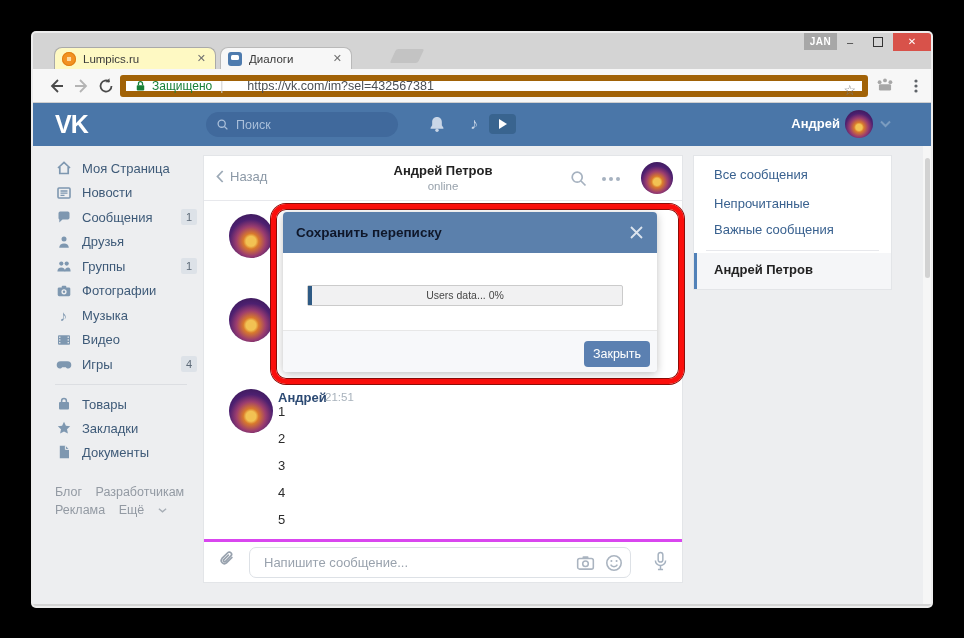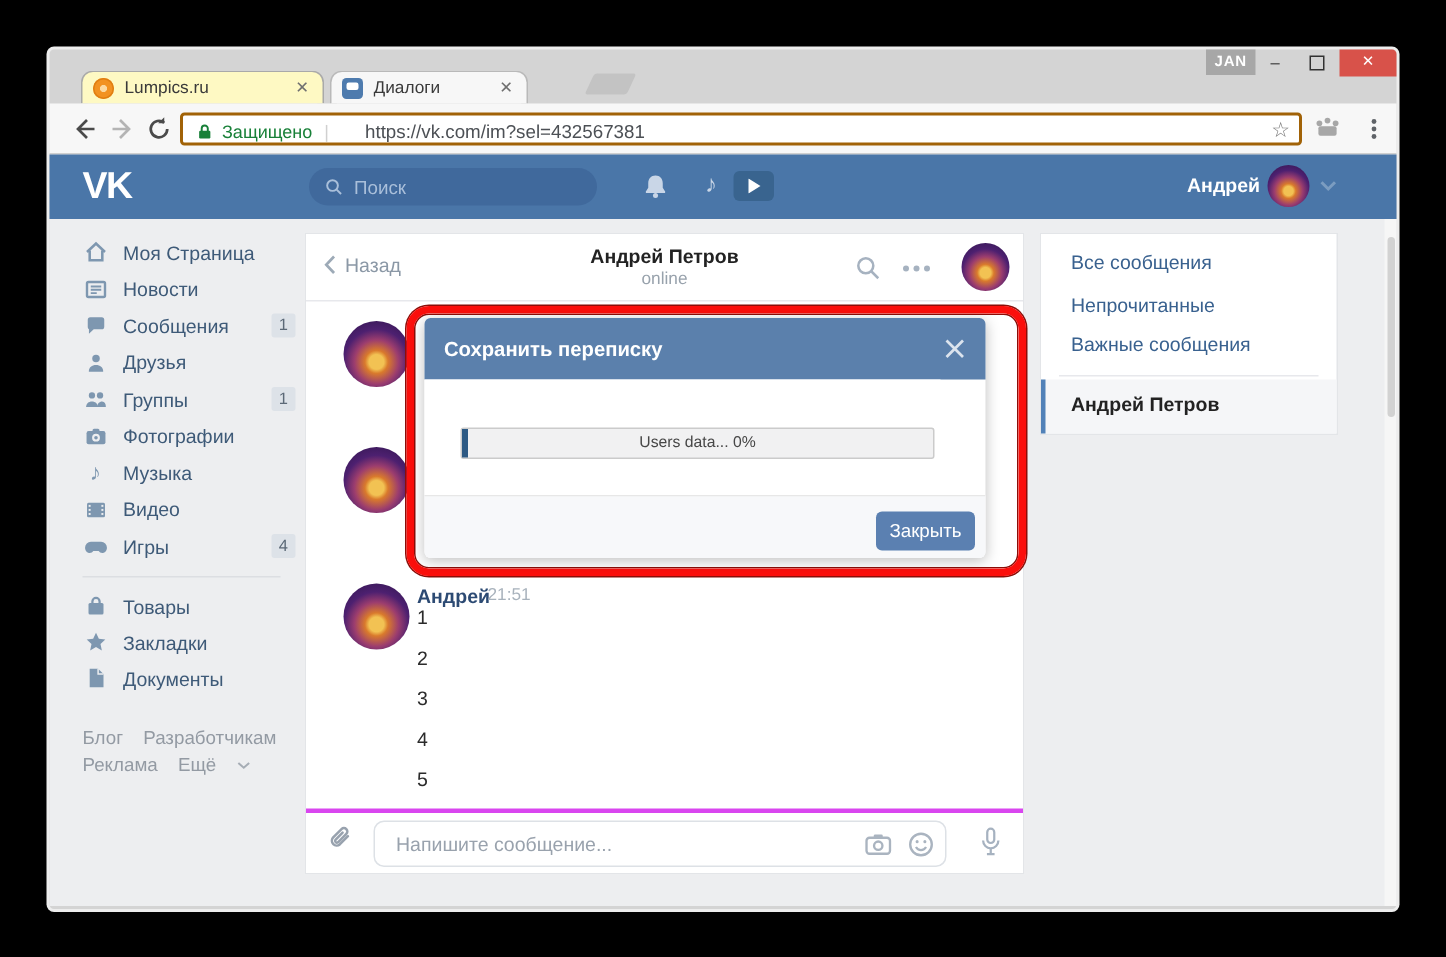--- a/index.html
+++ b/index.html
@@ -23,22 +23,22 @@
   #tab2{left:187px;width:132px;background:#f7f7f7;border:1px solid #b9b9b9;border-bottom:none;z-index:2;}
   .tab .t-title{font-size:11.5px;color:#3a3a3a;margin-left:7px;flex:1;white-space:nowrap;overflow:hidden;}
   .tclose{font-size:11px;color:#707070;padding:0 2px;}
   .fav-lum{width:14px;height:14px;border-radius:50%;background:radial-gradient(circle at 50% 50%, #fcd9a0 0 22%, #f29222 26% 100%);box-shadow:inset 0 0 0 1px #e07f12;}
   .fav-dlg{width:14px;height:14px;border-radius:3px;background:#4e7bae;position:relative;}
   .fav-dlg::after{content:"";position:absolute;left:3px;top:3.5px;width:8px;height:5px;background:#fff;border-radius:1.5px;}
   #newtab{left:360px;top:16px;width:28px;height:14px;background:#c3c3c3;transform:skewX(-25deg);border-radius:2px;}
   
   #toolbar{left:0;top:36px;width:898px;height:34px;background:#f7f7f7;border-bottom:1px solid #cfcfcf;box-sizing:border-box;}
   .navico{top:44px;width:18px;height:18px;}
-  #addr{left:87px;top:42px;width:748px;height:22px;background:#fff;border:2px solid #a16207;border-radius:3px;
-        display:flex;align-items:flex-end;box-sizing:border-box;padding:0 8px;}
+  #addr{left:87px;top:42px;width:748px;height:22px;background:#fff;border:6px solid #a16207;border-radius:3px;
+        display:flex;align-items:center;box-sizing:border-box;padding:0 8px;}
   #addr .sec{color:#188038;font-size:12px;margin-left:5px;}
   #addr .sep{color:#d0d0d0;margin:0 8px;font-size:12px;}
   #addr .url{color:#4c5055;font-size:12.5px;margin-left:16px;}
   .star{position:absolute;right:6px;top:1px;color:#7a7a7a;font-size:14px;}
   #ext-ico{left:843px;top:44px;}
   #menu-dots{left:874px;top:44px;}
   
   #vkbar{left:0;top:70px;width:898px;height:43px;background:#4a76a8;}
   #vklogo{left:22px;top:7px;color:#fff;font-size:25px;font-weight:800;letter-spacing:-1px;}
   #vksearch{left:173px;top:9px;width:192px;height:25px;background:#40699c;border-radius:13px;
@@ -88,21 +88,21 @@
   .rlink{position:absolute;left:20px;font-size:13px;color:#39618f;}
   #rdivider{position:absolute;left:12px;top:94px;width:173px;height:1px;background:#e7e8ec;}
   #rsel{position:absolute;left:0;top:97px;width:197px;height:36px;background:#f5f6f8;border-left:3px solid #5181b8;box-sizing:border-box;}
   #rsel span{display:block;margin-left:17px;line-height:34px;font-size:13px;font-weight:bold;color:#222;}
   
   #ring{left:238px;top:171px;width:413px;height:180px;border:5px solid #fb0f0c;border-radius:15px;
         box-shadow:0 0 0 1px #8c0d08, inset 0 0 0 1px #8c0d08;z-index:30;pointer-events:none;box-sizing:border-box;}
   #modal{left:250px;top:179px;width:374px;height:160px;background:#fff;border-radius:4px;z-index:31;
          box-shadow:0 2px 9px rgba(0,0,0,.25);}
   #m-head{position:absolute;left:0;top:0;width:374px;height:41px;background:#5b80ac;border-radius:4px 4px 0 0;}
-  #m-title{position:absolute;left:13px;top:0;line-height:41px;color:#ffffff;font-size:13.5px;font-weight:bold;}
+  #m-title{position:absolute;left:13px;top:0;line-height:41px;color:#0f172a;font-size:13.5px;font-weight:bold;}
   #m-x{position:absolute;right:13px;top:13px;width:15px;height:15px;}
   #m-body{position:absolute;left:0;top:41px;width:344px;height:77px;background:#fff;}
   #prog{position:absolute;left:24px;top:32px;width:316px;height:21px;background:#f1f1f2;border:1px solid #cbcbcb;
         border-radius:2px;box-sizing:border-box;}
   #prog-fill{position:absolute;left:0;top:0;width:4px;height:19px;background:#2e5a84;}
   #prog-label{position:absolute;left:0;top:0;width:314px;text-align:center;line-height:19px;font-size:10.5px;color:#474747;}
   #m-foot{position:absolute;left:0;top:118px;width:374px;height:42px;background:#f7f8fa;border-top:1px solid #e7e7e7;
           border-radius:0 0 4px 4px;box-sizing:border-box;}
   #m-close{position:absolute;right:7px;top:10px;width:66px;height:26px;background:#5b80b1;border-radius:4px;
            color:#fff;font-size:12.5px;text-align:center;line-height:26px;}

